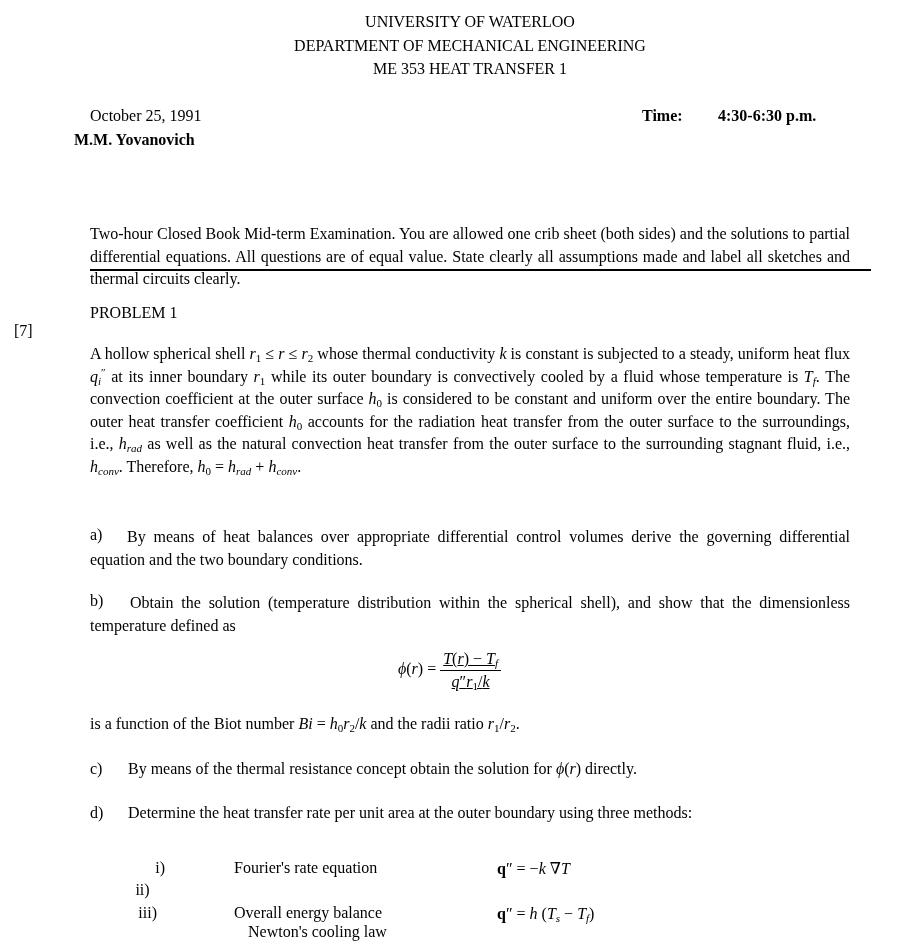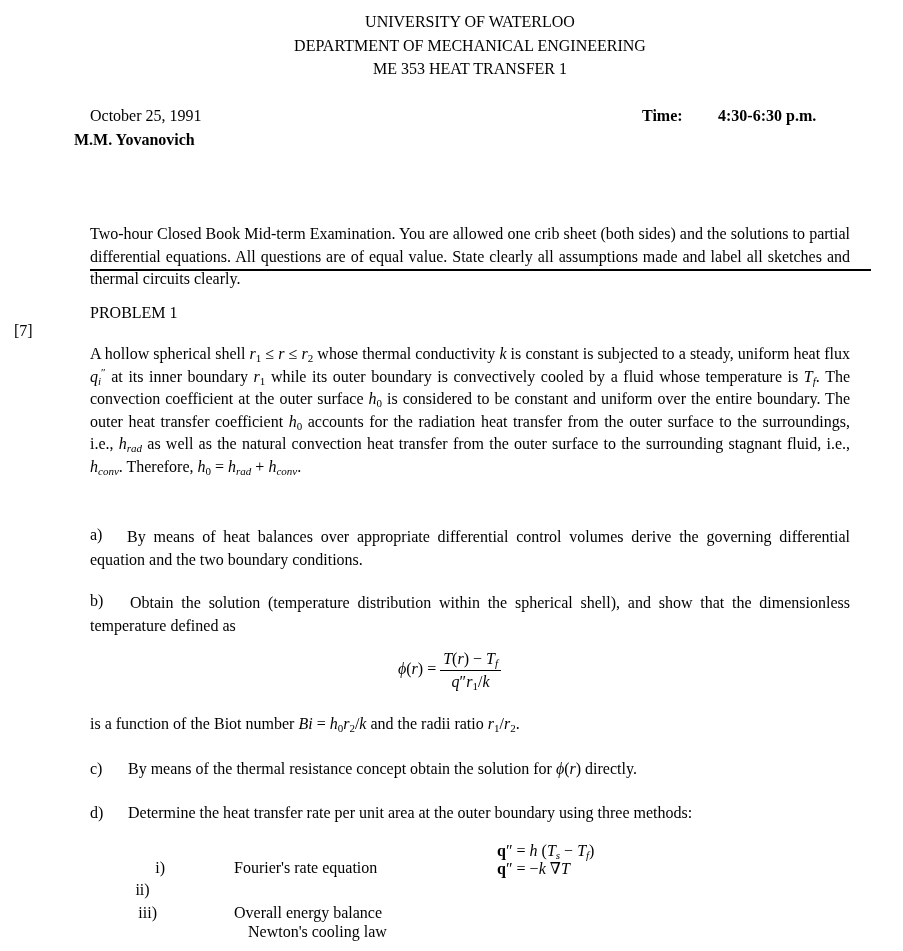--- a/index.html
+++ b/index.html
@@ -6,21 +6,21 @@
   body{width:903px;height:951px;position:relative;font-family:"Liberation Serif","DejaVu Serif",serif;color:#000;font-size:16px;overflow:hidden;}
   .abs{position:absolute;}
   .center{left:0;width:940px;text-align:center;}
   .para{left:90px;width:760px;line-height:22.6px;text-align:justify;}
   .para.last{text-align-last:left;}
   i{font-style:italic;}
   sub{font-size:11px;vertical-align:-3px;line-height:0;}
   sup{font-size:11px;line-height:0;}
   .b{font-weight:bold;}
   .rule{left:90px;width:781px;height:2px;background:#000;top:269px;}
-  .frac{display:inline-block;vertical-align:middle;text-align:center;}
+  .frac{display:inline-block;vertical-align:middle;text-align:center;text-decoration:underline;}
   .frac .num{display:block;border-bottom:1px solid #000;padding:0 3px 2px;}
   .frac .den{display:block;padding-top:2px;}
 </style>
 </head>
 <body>
 
 <div class="abs center" style="top:13px;">UNIVERSITY OF WATERLOO</div>
 <div class="abs center" style="top:37px;">DEPARTMENT OF MECHANICAL ENGINEERING</div>
 <div class="abs center" style="top:60px;">ME 353 HEAT TRANSFER 1</div>
 
@@ -55,16 +55,16 @@
 
 <div class="abs" style="left:90px;top:804px;">d)</div>
 <div class="abs" style="left:128px;top:804px;">Determine the heat transfer rate per unit area at the outer boundary using three methods:</div>
 
 <div class="abs" style="left:120px;width:45px;text-align:right;top:859px;">i)</div>
 <div class="abs" style="left:234px;top:859px;">Fourier's rate equation</div>
 <div class="abs" style="left:497px;top:859px;"><b>q</b>″ = −<i>k</i> ∇<i>T</i></div>
 
 <div class="abs" style="left:120px;width:45px;text-align:center;top:881px;">ii)</div>
 <div class="abs" style="left:248px;top:881px;margin-top:42px;">Newton's cooling law</div>
-<div class="abs" style="left:497px;top:842px;text-align:right;"><b>q</b>″ = <i>h</i> (<i>T</i><sub><i>s</i></sub> − <i>T</i><sub><i>f</i></sub>)</div>
+<div class="abs" style="left:497px;top:905px;text-align:right;"><b>q</b>″ = <i>h</i> (<i>T</i><sub><i>s</i></sub> − <i>T</i><sub><i>f</i></sub>)</div>
 
 <div class="abs" style="left:112px;width:45px;text-align:right;top:904px;">iii)</div>
 <div class="abs" style="left:234px;top:904px;">Overall energy balance</div>
 
 </body></html>

